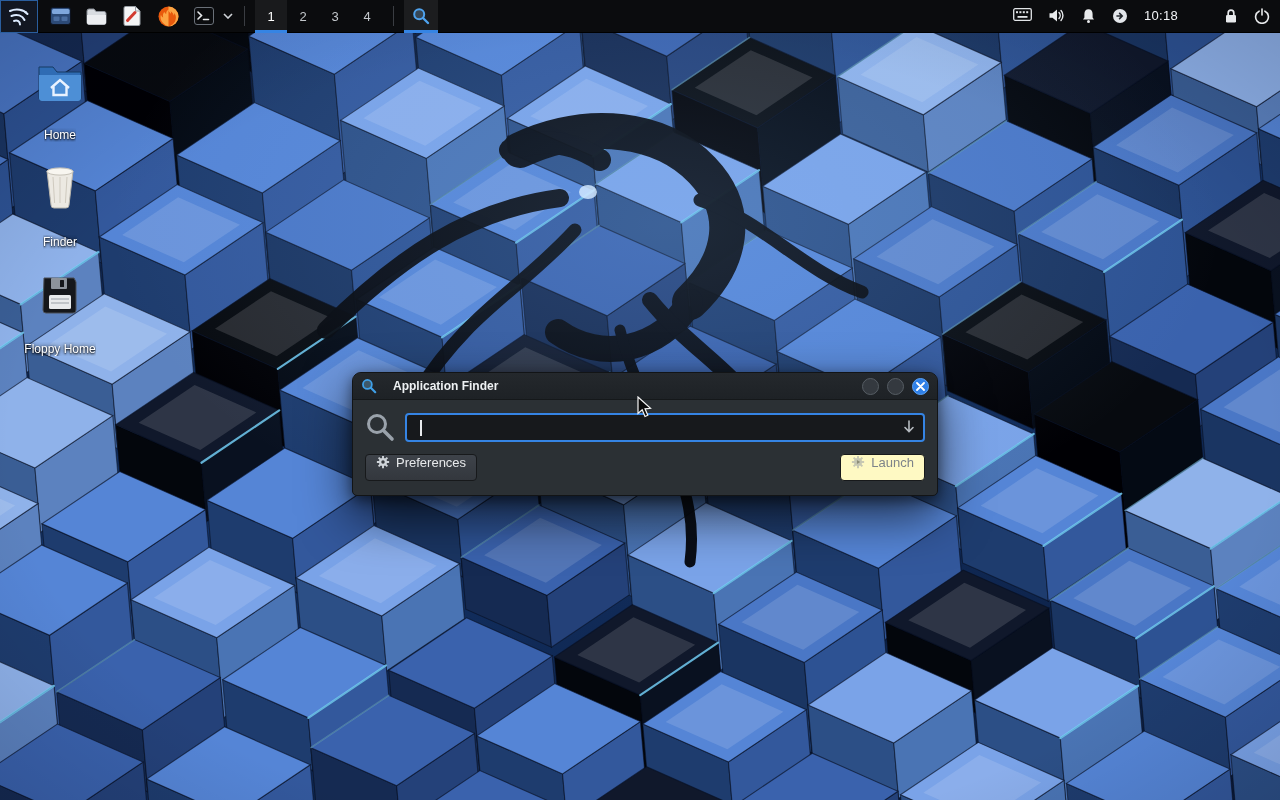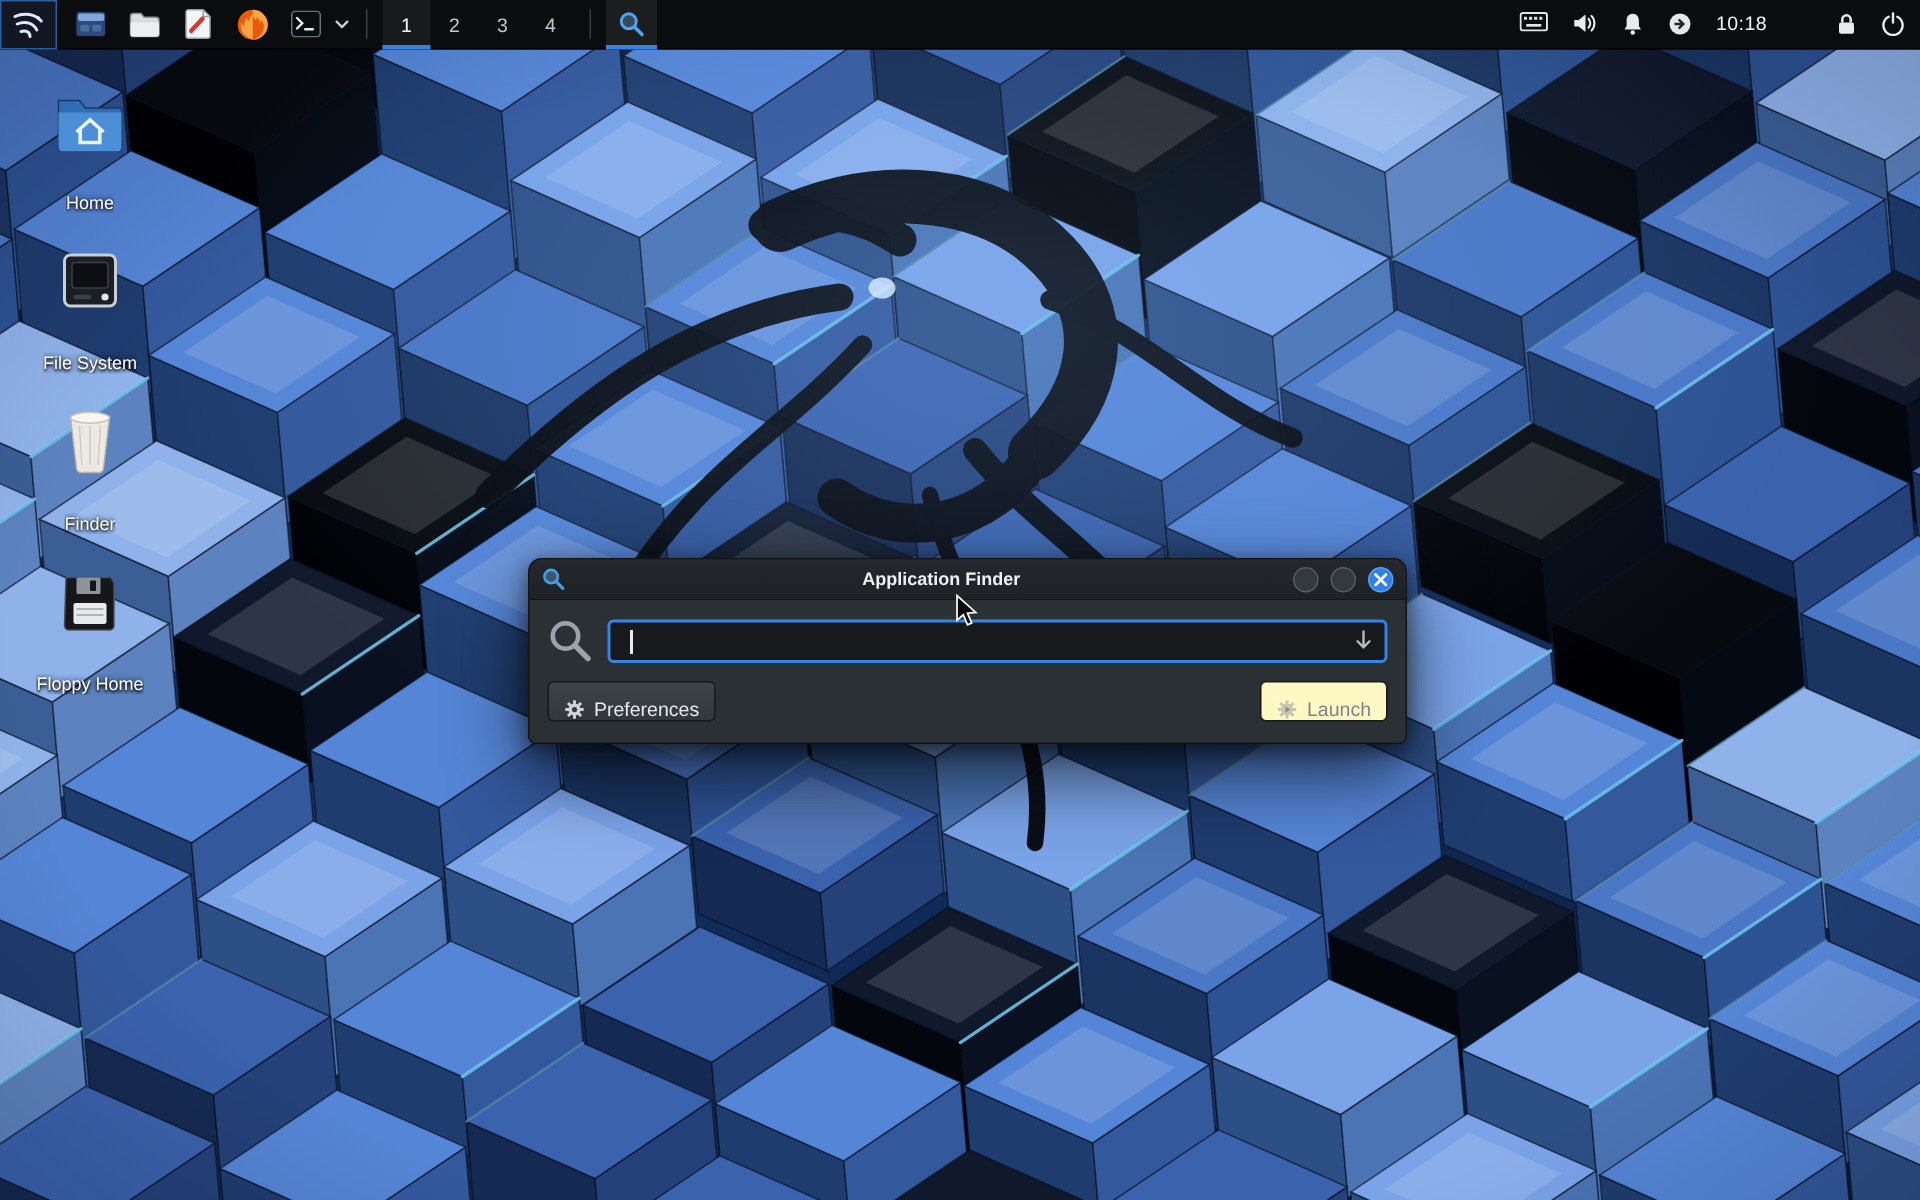--- a/index.html
+++ b/index.html
@@ -46,36 +46,36 @@
     white-space:nowrap;overflow:hidden;text-shadow:0 1px 2px #000,0 0 4px rgba(0,0,0,.9)}
 
   
   .window{position:absolute;left:352px;top:372px;width:586px;height:124px;z-index:40;
     background:#2b3034;border:1px solid #121416;border-radius:9px 9px 5px 5px;
     box-shadow:0 20px 50px rgba(0,0,0,.65),0 4px 14px rgba(0,0,0,.5);
     display:flex;flex-direction:column;overflow:hidden}
   .titlebar{height:27px;background:linear-gradient(#24282c,#1e2226);display:flex;align-items:center;
     padding:0 8px;border-bottom:1px solid #15181a;flex:0 0 auto;cursor:default}
   .tb-icon{width:16px;height:16px;flex:0 0 auto}
-  .tb-title{flex:1;text-align:center;font-size:12px;font-weight:bold;color:#eef1f3;
+  .tb-title{flex:1;font-size:12px;font-weight:bold;color:#eef1f3;
     margin-left:-16px;padding-left:32px}
   .tb-btns{display:flex;align-items:center;gap:8px}
   .tb-circle{width:17px;height:17px;border-radius:50%;background:#34393f;border:1px solid #565d64;cursor:pointer}
   .tb-close{width:17px;height:17px;border-radius:50%;background:#2f80e8;border:1px solid #5aa0f2;
     display:flex;align-items:center;justify-content:center;cursor:pointer}
   .content{flex:1;display:flex;flex-direction:column;padding:9px 12px 10px 12px}
   .row1{display:flex;align-items:center;gap:10px;height:36px}
   .entry{flex:1;height:29px;background:#17191c;border:2px solid #3584e4;border-radius:4px;
     display:flex;align-items:center;padding:0 8px;position:relative}
   .entry input{flex:1;background:transparent;border:none;outline:none;color:#e8eaed;
     font-size:13px;font-family:inherit}
   .caret{position:absolute;left:13px;top:5px;width:1.5px;height:16px;background:#e8eaed}
   .entry-arrow{flex:0 0 auto;margin-left:6px}
   .row2{display:flex;align-items:center;justify-content:space-between;margin-top:9px}
-  .btn{display:flex;align-items:flex-end;gap:6px;height:27px;padding:0 10px;
+  .btn{display:flex;align-items:flex-start;gap:6px;height:27px;padding:0 10px;
     background:linear-gradient(#3e434a,#33373d);border:1px solid #17191b;border-radius:4px;
     color:#e7e9eb;font-size:13px;cursor:pointer}
   .btn.disabled{background:#fef9c3;color:#7d838a;cursor:default}
 
   
   .cursor{position:absolute;left:637px;top:396px;z-index:100;pointer-events:none}
 </style>
 </head>
 <body>
 
@@ -936,31 +936,20 @@
           <path d="M2 16 h42 v23 a3 3 0 0 1 -3 3 h-36 a3 3 0 0 1 -3 -3 z" fill="#4d8fd6"></path>
           <g stroke="#eaf3ff" stroke-width="2.4" fill="none">
             <path d="M14 29 L23 21 L32 29"></path>
             <path d="M16.5 27.5 V36 h13 V27.5"></path>
           </g>
         </svg>
       </div>
       <span class="di-label">Home</span>
     </div>
 
-    <div class="desktop-icon">
-      <div class="di-icon">
-        <svg width="42" height="42" viewBox="0 0 42 42">
-          <rect x="4" y="4" width="34" height="34" rx="4" fill="#1b1e23" stroke="#c9ced4" stroke-width="2"></rect>
-          <rect x="9" y="9" width="24" height="17" rx="2" fill="#0c0e12" stroke="#3a4048"></rect>
-          <circle cx="31" cy="32" r="2.4" fill="#e6e9ec"></circle>
-          <rect x="10" y="30.5" width="12" height="3" rx="1.5" fill="#3a4048"></rect>
-        </svg>
-      </div>
-      <span class="di-label">File System</span>
-    </div>
 
     <div class="desktop-icon">
       <div class="di-icon">
         <svg width="38" height="44" viewBox="0 0 38 44">
           <path d="M6 6 h26 l-4 34 a3 3 0 0 1 -3 3 h-12 a3 3 0 0 1 -3 -3 z" fill="#ece9e2" stroke="#b9b5ab"></path>
           <ellipse cx="19" cy="6.5" rx="13" ry="3.6" fill="#f8f6f0" stroke="#c6c2b8"></ellipse>
           <path d="M12 12 l1.6 26 M19 12 v26 M26 12 l-1.6 26" stroke="#cfcabf" fill="none"></path>
         </svg>
       </div>
       <span class="di-label">Finder</span>

